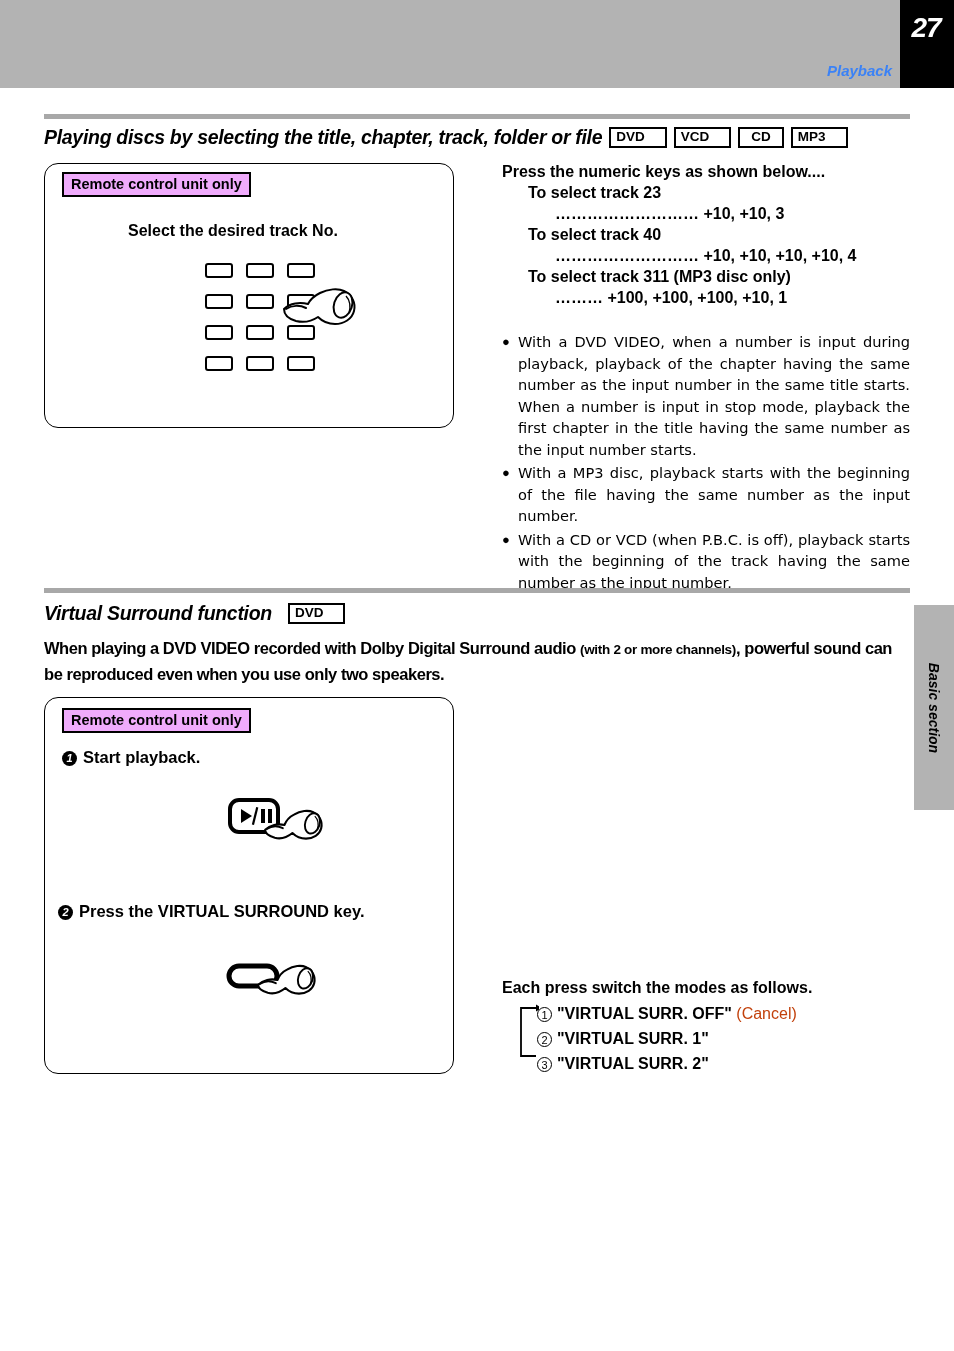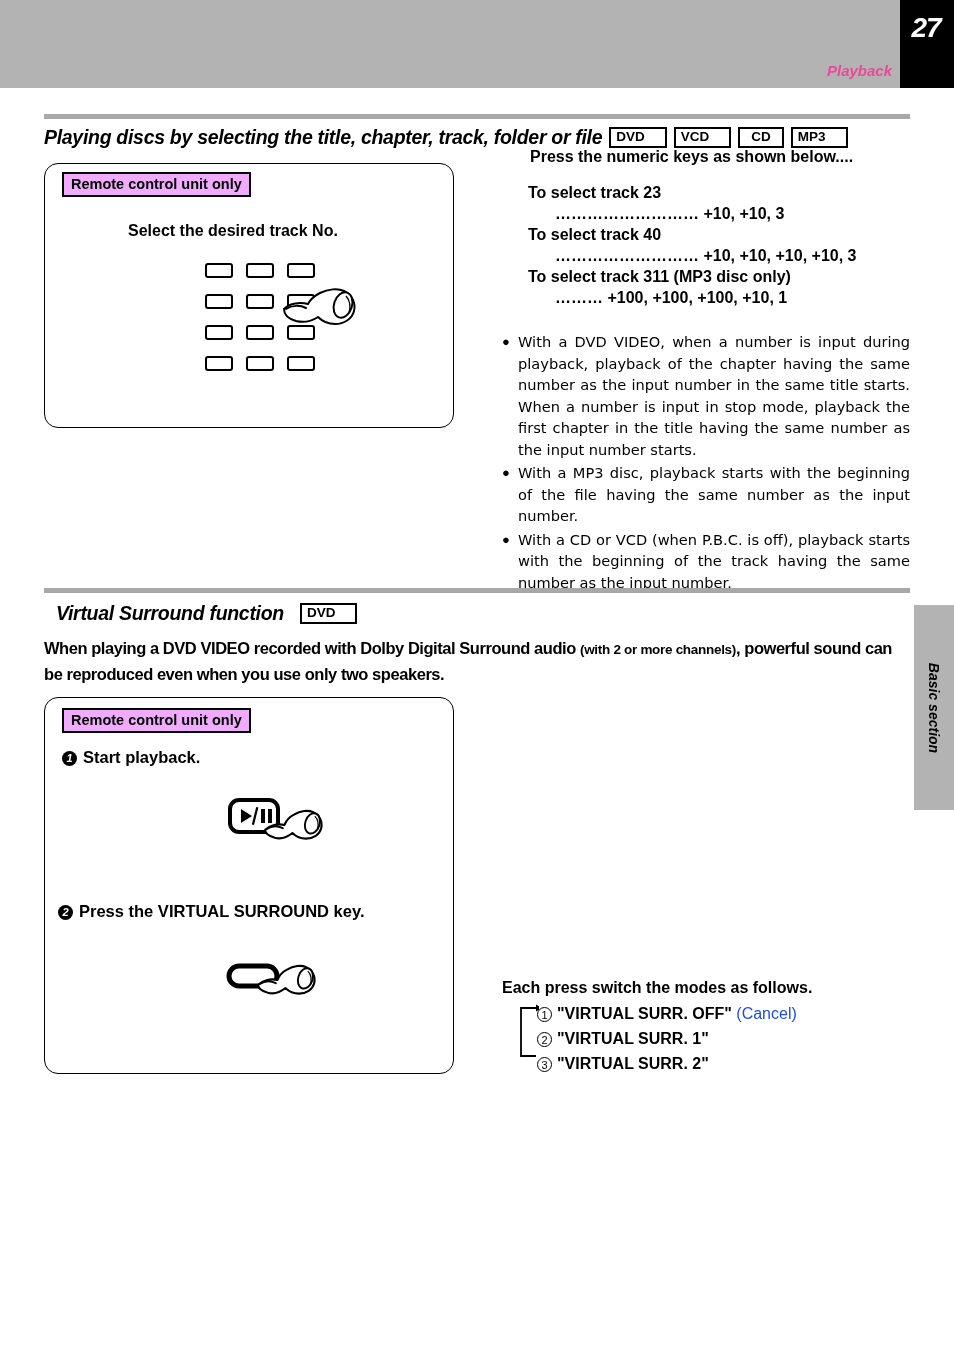--- a/index.html
+++ b/index.html
@@ -42,21 +42,21 @@
     font-family: "Liberation Sans", sans-serif;
     letter-spacing: -1px;
   }
   .header-section-label {
     position: absolute;
     right: 62px;
     top: 62px;
     font-size: 15px;
     font-weight: bold;
     font-style: italic;
-    color: #ec4899;
+    color: #3b82f6;
     letter-spacing: 0px;
   }
 
   
   .side-tab {
     position: absolute;
     left: 914px;
     top: 605px;
     width: 40px;
     height: 205px;
@@ -257,21 +257,21 @@
     font-size: 11px;
     font-weight: normal;
     text-align: center;
     line-height: 14px;
     margin-right: 5px;
     box-sizing: border-box;
     color: #000;
   }
   .cancel-note {
     font-weight: normal;
-    color: #1d4ed8;
+    color: #c2410c;
   }
   .loop-arrow {
     position: absolute;
     left: 515px;
     top: 1003px;
     width: 24px;
     height: 58px;
   }
 </style>
 </head>
@@ -315,27 +315,27 @@
 
 <svg style="position:absolute; left:280px; top:283px;" width="80" height="48" viewBox="0 0 80 48">
   <path d="M4,26 C10,20 20,19 28,21 C30,17 34,13 40,10 C48,6 58,5 64,8
            C72,12 76,20 74,28 C72,36 64,41 55,41 C48,41 42,38 38,34
            C32,38 24,40 16,38 C9,36 4,32 4,26 Z" fill="#ffffff" stroke="#000000" stroke-width="2" stroke-linejoin="round"></path>
   <ellipse cx="63" cy="22" rx="9" ry="13" transform="rotate(18 63 22)" fill="#ffffff" stroke="#000000" stroke-width="2"></ellipse>
   <path d="M6,26 C12,22 20,22 26,25" fill="none" stroke="#000000" stroke-width="2" stroke-linecap="round"></path>
   <path d="M66,13 C70,17 71,24 69,30" fill="none" stroke="#000000" stroke-width="1.4"></path>
 </svg>
 
-<div class="rc-heading" style="left:502px; top:148px;margin-left:28px;">Press the numeric keys as shown below....</div>
+<div class="rc-heading" style="left:502px; top:163px;">Press the numeric keys as shown below....</div>
 
 <div class="rc-sub" style="left:528px; top:184px;">To select track 23</div>
 <div class="rc-sub" style="left:555px; top:205px;">………………………  +10, +10, 3</div>
 
 <div class="rc-sub" style="left:528px; top:226px;">To select track 40</div>
-<div class="rc-sub" style="left:555px; top:247px;">………………………  +10, +10, +10, +10, 3</div>
+<div class="rc-sub" style="left:555px; top:247px;">………………………  +10, +10, +10, +10, 4</div>
 
 <div class="rc-sub" style="left:528px; top:268px;">To select track 311 (MP3 disc only)</div>
 <div class="rc-sub" style="left:555px; top:289px;">………  +100, +100, +100, +10, 1</div>
 
 <div class="bullets">
   <div class="bullet-row">
     <div class="bullet-dot">●</div>
     <div class="bullet-text">With a DVD VIDEO, when a number is input during playback, playback of the chapter having the same number as the input number in the same title starts. When a number is input in stop mode, playback the first chapter in the title having the same number as the input number starts.</div>
   </div>
   <div class="bullet-row">
@@ -343,21 +343,21 @@
     <div class="bullet-text">With a MP3 disc, playback starts with the beginning of the file having the same number as the input number.</div>
   </div>
   <div class="bullet-row">
     <div class="bullet-dot">●</div>
     <div class="bullet-text">With a CD or VCD (when P.B.C. is off), playback starts with the beginning of the track having the same number as the input number.</div>
   </div>
 </div>
 
 <div class="rule-gray" style="top:588px;"></div>
 
-<div class="section-title" style="left:44px; top:602px;margin-left:12px;">
+<div class="section-title" style="left:44px; top:602px;">
   <span>Virtual Surround function</span><span class="badge" style="margin-left:16px;">DVD</span>
 </div>
 
 <div class="vs-intro">
   <span>When playing a DVD VIDEO recorded with Dolby Digital Surround audio </span><span class="small">(with 2 or more channels)</span><span>, powerful sound can be reproduced even when you use only two speakers.</span>
 </div>
 
 <div class="illus-box" style="left:44px; top:697px; width:410px; height:377px;"></div>
 
 <div class="rcu-label" style="left:62px; top:708px;">Remote control unit only</div>

